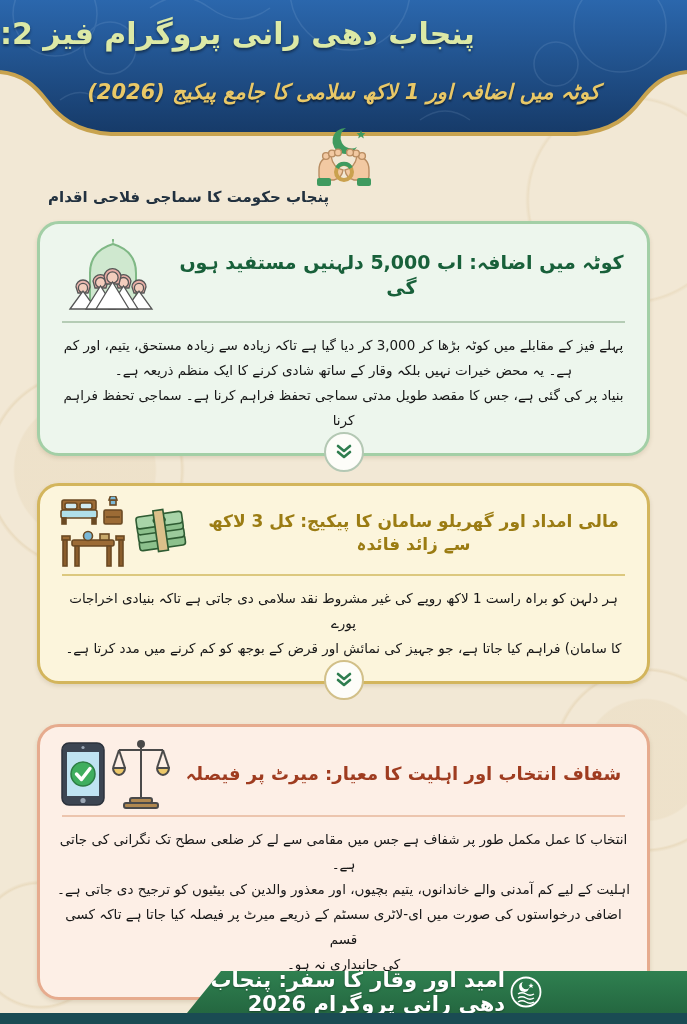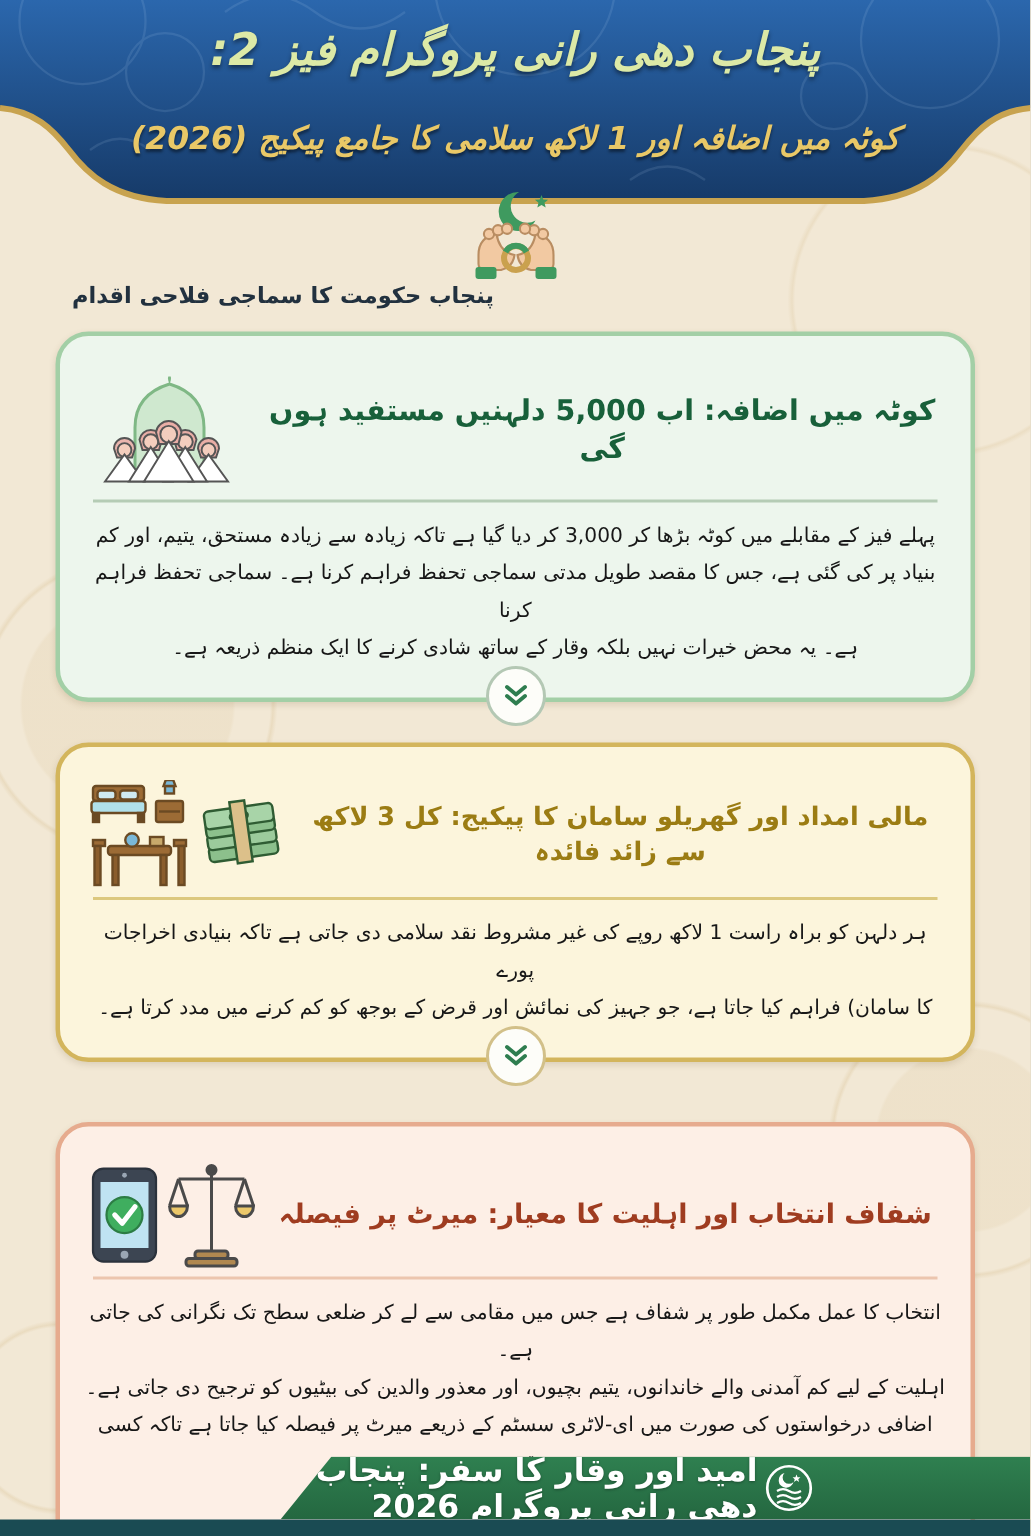--- a/index.html
+++ b/index.html
@@ -11,31 +11,31 @@
       radial-gradient(circle at 85px 470px, rgba(201,169,108,0.10) 70px, transparent 72px),
       radial-gradient(circle at 85px 470px, transparent 95px, rgba(201,169,108,0.20) 97px, transparent 100px),
       radial-gradient(circle at 645px 760px, rgba(201,169,108,0.10) 60px, transparent 62px),
       radial-gradient(circle at 645px 760px, transparent 88px, rgba(201,169,108,0.20) 90px, transparent 93px),
       radial-gradient(circle at 40px 945px, transparent 60px, rgba(201,169,108,0.20) 62px, transparent 65px),
       radial-gradient(circle at 630px 200px, transparent 100px, rgba(201,169,108,0.16) 102px, transparent 105px);
   }
   
   .header{position:relative;height:196px;}
   .header svg.arch{position:absolute;top:0;left:0;}
-  .h-title1{position:absolute;top:16px;left:0;right:0;text-align:center;
+  .h-title1{position:absolute;top:16px;left:0;right:0;text-align:left;
     font-size:30px;font-weight:bold;color:#dce9a6;direction:rtl;
-    text-shadow:0 2px 3px rgba(0,0,0,0.45);letter-spacing:0.5px;font-style:italic;}
+    text-shadow:0 2px 3px rgba(0,0,0,0.45);letter-spacing:0.5px;}
   .h-title2{position:absolute;top:80px;left:0;right:0;text-align:center;
     font-size:21px;font-weight:bold;color:#e9c867;direction:rtl;
     text-shadow:0 2px 2px rgba(0,0,0,0.45);font-style:italic;}
   .logo-wrap{position:absolute;top:126px;left:0;right:0;display:flex;justify-content:center;}
   .tagline{margin-top:-8px;text-align:left;font-size:15px;font-weight:bold;color:#22313f;direction:rtl;padding-left:48px;}
   
   .content{padding:0 37px;}
-  .card{position:relative;border-radius:22px;padding:20px 16px 20px;margin:0;
+  .card{position:relative;border-radius:22px;padding:8px 16px 20px;margin:0;
     box-shadow:0 2px 4px rgba(120,100,60,0.18);}
   .card.quota{margin-top:15px;background:#edf6ed;border:3px solid #a3cfa6;}
   .card.package{margin-top:27px;background:#fcf5dc;border:3px solid #d3b55c;}
   .card.merit{margin-top:40px;background:#fdefe6;border:3px solid #e6ab8e;}
   .card-head{display:flex;direction:rtl;align-items:center;gap:10px;min-height:74px;padding:2px 4px;}
   .card-heading{flex:1;text-align:center;font-weight:bold;direction:rtl;line-height:1.35;}
   .quota .card-heading{color:#18603a;font-size:19px;}
   .package .card-heading{color:#9b7c13;font-size:17px;}
   .merit .card-heading{color:#9f3c20;font-size:18px;}
   .icon-cluster{display:flex;align-items:center;gap:6px;flex:0 0 auto;}
@@ -151,22 +151,22 @@
                 <circle cx="8.5" cy="10.5" r="5.6" fill="#f3cdbd"></circle>
                 <path d="M-8,42 L8.5,15 L25,42 Z" fill="#ffffff"></path>
               </g>
             </g>
           </svg>
         </div>
       </div>
       <hr class="divider">
       <div class="card-body">
         <div class="uline">پہلے فیز کے مقابلے میں کوٹہ بڑھا کر 3,000 کر دیا گیا ہے تاکہ زیادہ سے زیادہ مستحق، یتیم، اور کم</div>
+        <div class="uline">ہے۔ یہ محض خیرات نہیں بلکہ وقار کے ساتھ شادی کرنے کا ایک منظم ذریعہ ہے۔</div>
         <div class="uline">بنیاد پر کی گئی ہے، جس کا مقصد طویل مدتی سماجی تحفظ فراہم کرنا ہے۔ سماجی تحفظ فراہم کرنا</div>
-        <div class="uline">ہے۔ یہ محض خیرات نہیں بلکہ وقار کے ساتھ شادی کرنے کا ایک منظم ذریعہ ہے۔</div>
       </div>
       <div class="chev">
         <svg width="20" height="20" viewBox="0 0 20 20">
           <polyline points="4,4 10,9 16,4" fill="none" stroke="#2e7d4f" stroke-width="2.6" stroke-linecap="round" stroke-linejoin="round"></polyline>
           <polyline points="4,10 10,15 16,10" fill="none" stroke="#2e7d4f" stroke-width="2.6" stroke-linecap="round" stroke-linejoin="round"></polyline>
         </svg>
       </div>
     </section>
 
     <section class="card package">

